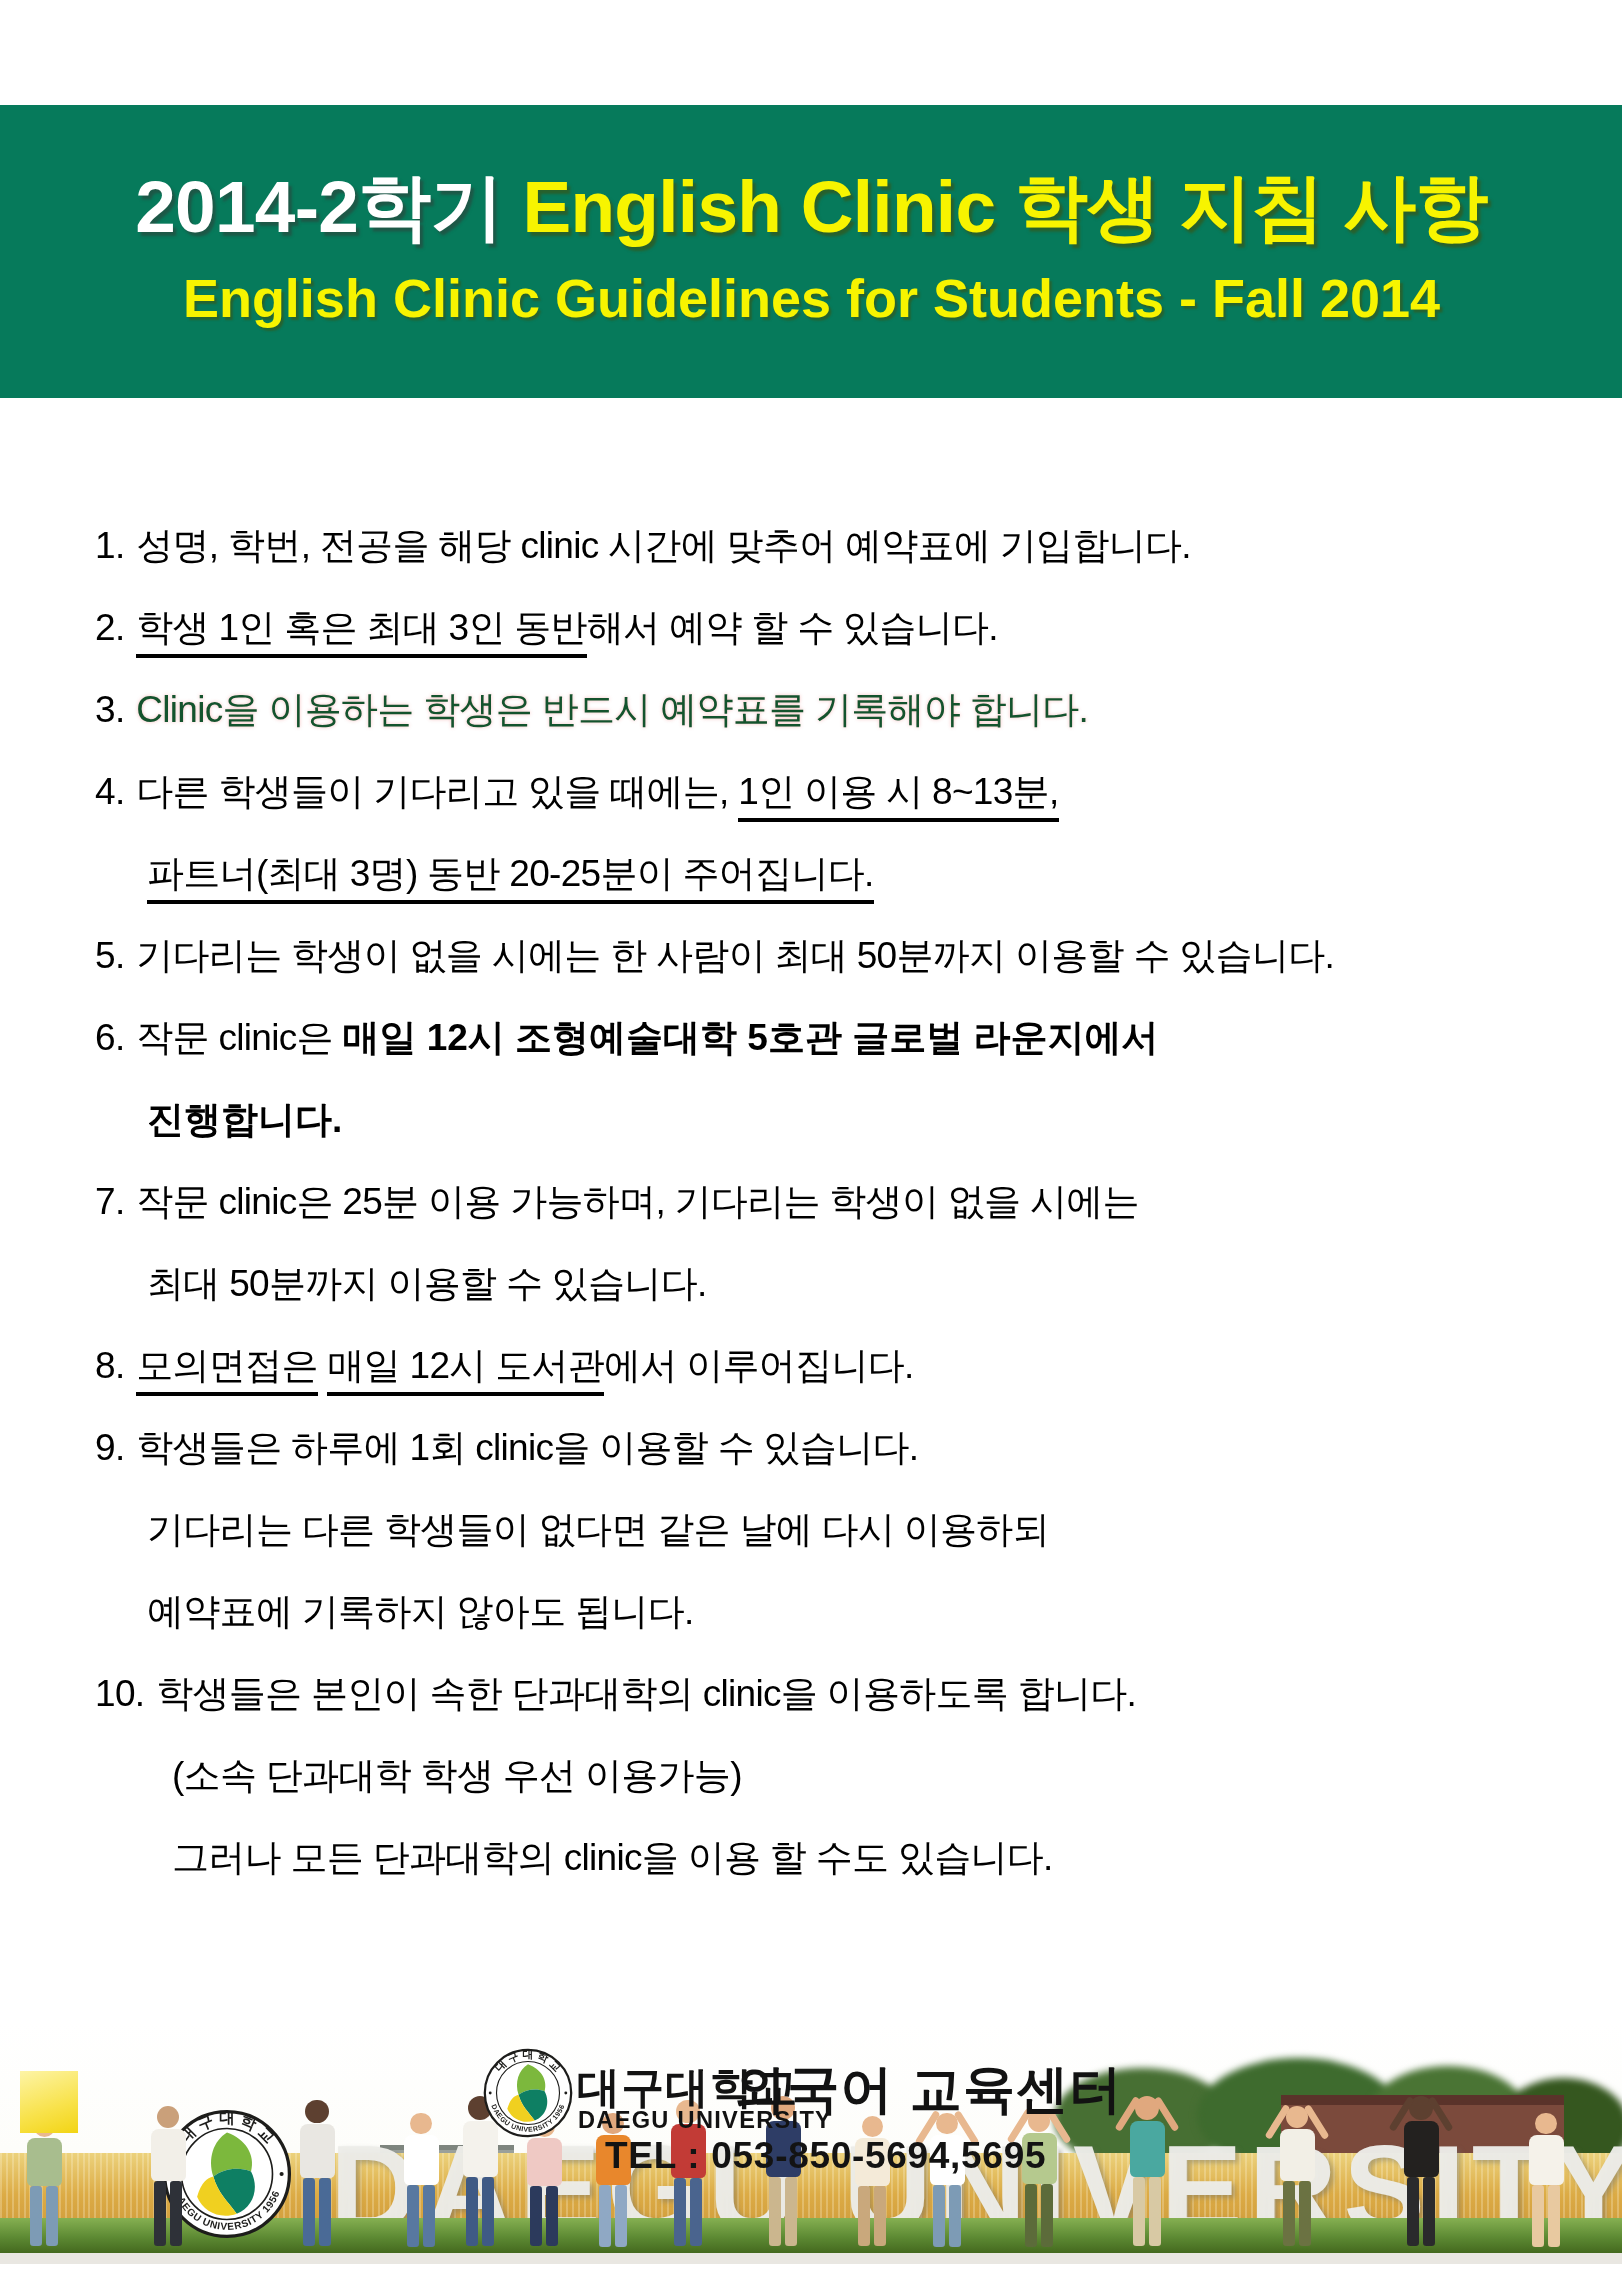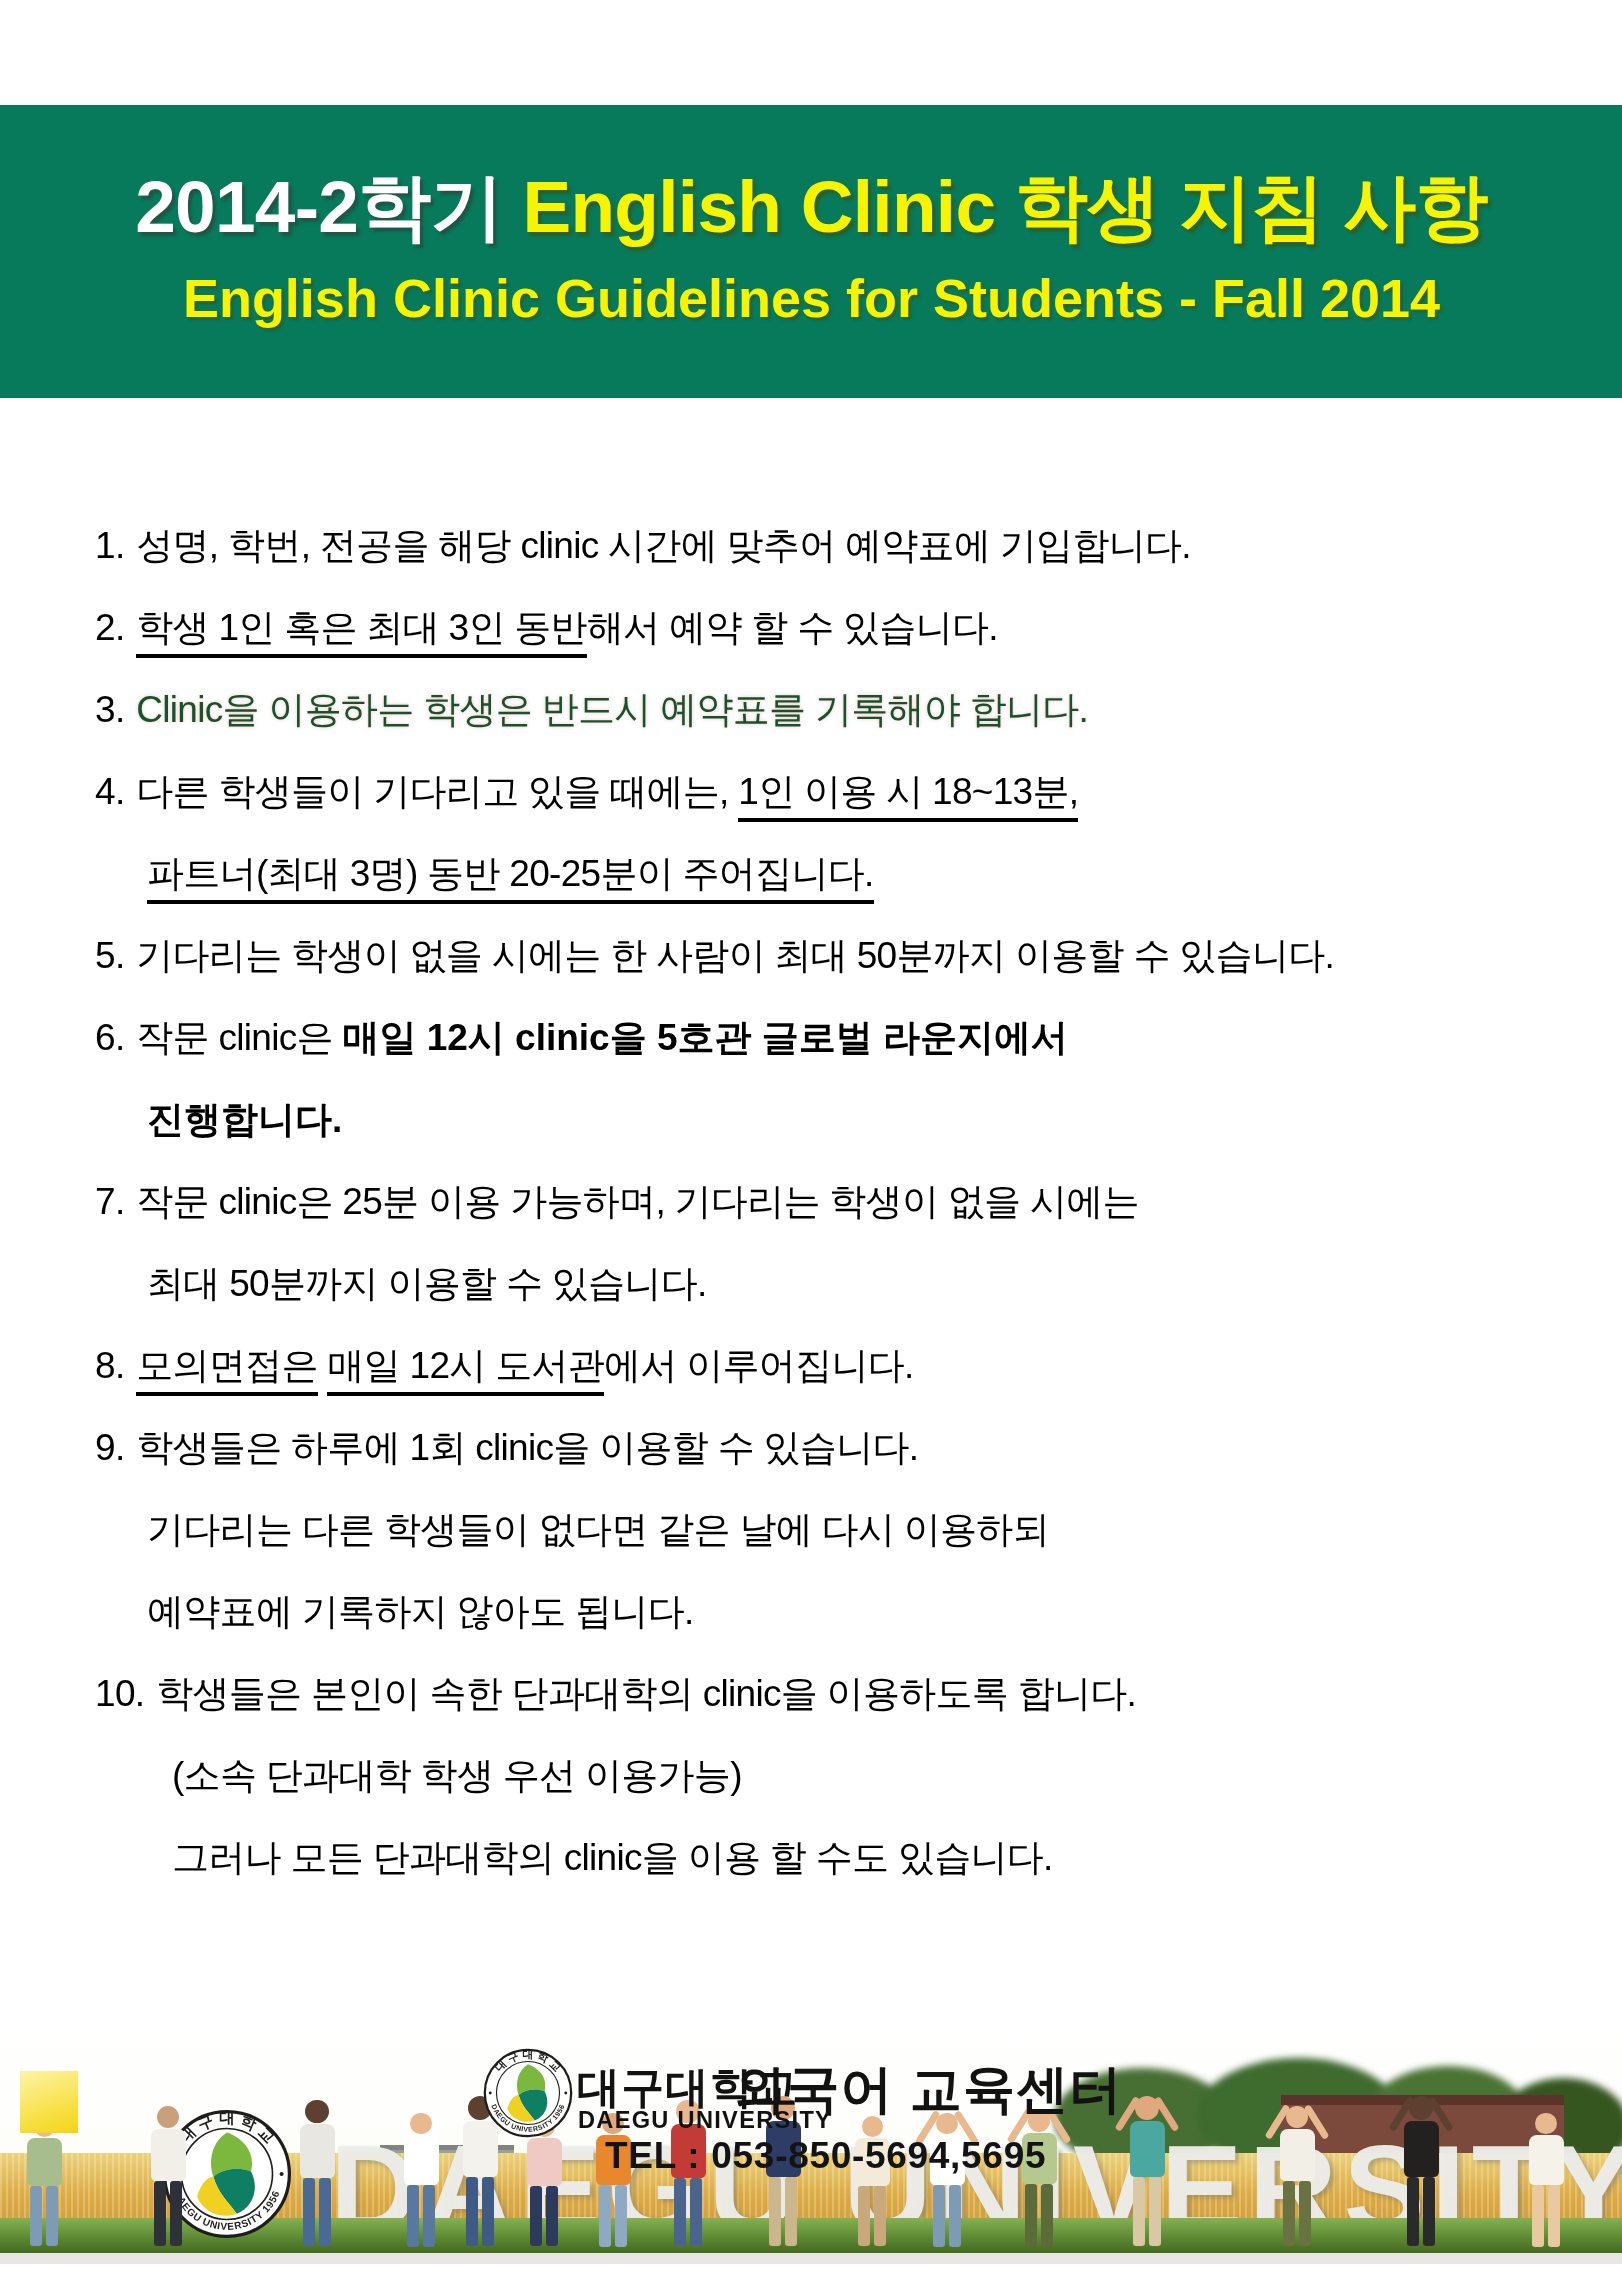--- a/index.html
+++ b/index.html
@@ -71,24 +71,24 @@
   <div class="title1">
     <span class="tw">2014-2학기</span><span class="ty"> English Clinic 학생 지침 사항</span>
   </div>
   <div class="title2">English Clinic Guidelines for Students - Fall 2014</div>
 </div>
 
 <div class="glist">
     <div class="gl"><span class="num">1.</span><span class="">성명, 학번, 전공을 해당 clinic 시간에 맞추어 예약표에 기입합니다.</span></div>
     <div class="gl"><span class="num">2.</span><span class="u ">학생 1인 혹은 최대 3인 동반</span><span class="">해서 예약 할 수 있습니다.</span></div>
     <div class="gl"><span class="num">3.</span><span class="r">Clinic을 이용하는 학생은 반드시 예약표를 기록해야 합니다.</span></div>
-    <div class="gl"><span class="num">4.</span><span class="">다른 학생들이 기다리고 있을 때에는, </span><span class="u ">1인 이용 시 18~13분,</span></div>
+    <div class="gl"><span class="num">4.</span><span class="">다른 학생들이 기다리고 있을 때에는, </span><span class="u ">1인 이용 시 8~13분,</span></div>
     <div class="gl ind1"><span class="u ">파트너(최대 3명) 동반 20-25분이 주어집니다.</span></div>
     <div class="gl"><span class="num">5.</span><span class="">기다리는 학생이 없을 시에는 한 사람이 최대 50분까지 이용할 수 있습니다.</span></div>
-    <div class="gl"><span class="num">6.</span><span class="">작문 clinic은 </span><span class="b ">매일 12시  clinic을 5호관 글로벌 라운지에서</span></div>
+    <div class="gl"><span class="num">6.</span><span class="">작문 clinic은 </span><span class="b ">매일 12시  조형예술대학 5호관 글로벌 라운지에서</span></div>
     <div class="gl ind1"><span class="b ">진행합니다.</span></div>
     <div class="gl"><span class="num">7.</span><span class="">작문 clinic은 25분 이용 가능하며, 기다리는 학생이 없을 시에는</span></div>
     <div class="gl ind1"><span class="">최대 50분까지 이용할 수 있습니다.</span></div>
     <div class="gl"><span class="num">8.</span><span class="u ">모의면접은</span><span class=""> </span><span class="u ">매일 12시 도서관</span><span class="">에서 이루어집니다.</span></div>
     <div class="gl"><span class="num">9.</span><span class="">학생들은 하루에 1회 clinic을 이용할 수 있습니다.</span></div>
     <div class="gl ind1"><span class="">기다리는 다른 학생들이 없다면 같은 날에 다시 이용하되</span></div>
     <div class="gl ind1"><span class="">예약표에 기록하지 않아도 됩니다.</span></div>
     <div class="gl"><span class="num">10.</span><span class="">학생들은 본인이 속한 단과대학의 clinic을 이용하도록 합니다.</span></div>
     <div class="gl ind2"><span class="">(소속 단과대학 학생 우선 이용가능)</span></div>
     <div class="gl ind2"><span class="">그러나 모든 단과대학의 clinic을 이용 할 수도 있습니다.</span></div>

